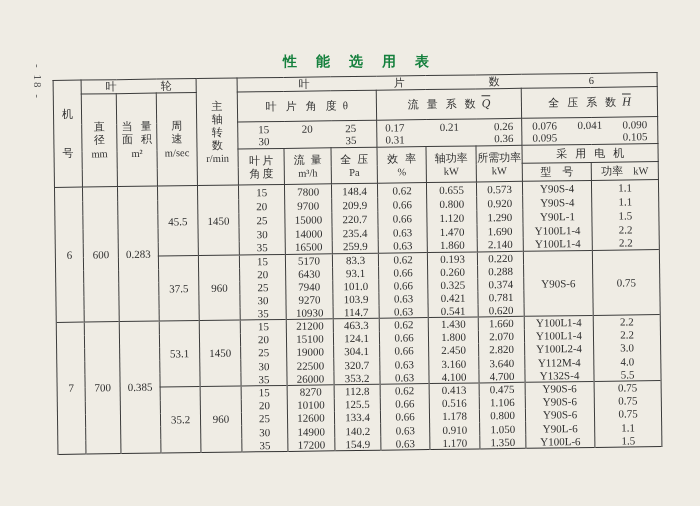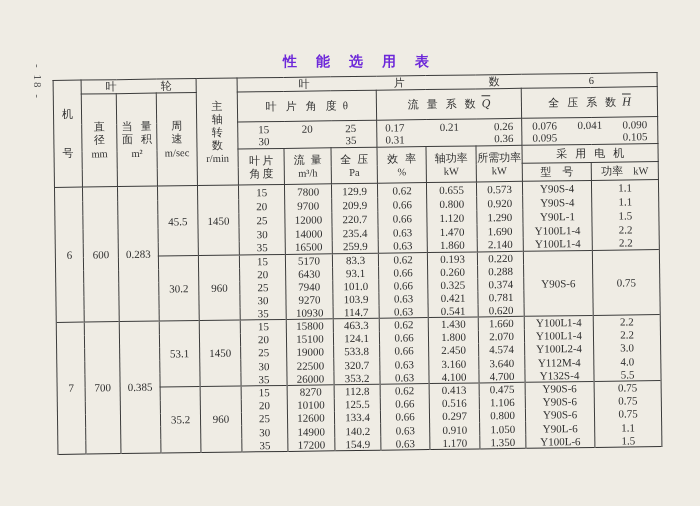--- a/index.html
+++ b/index.html
@@ -1,20 +1,20 @@
 <!DOCTYPE html>
 <html><head>
 <meta charset="utf-8">
 <style>
   *{box-sizing:border-box;}
   html,body{margin:0;padding:0;}
   body{width:700px;height:506px;background:#eeebe3;}
   .page{position:relative;width:700px;height:506px;overflow:hidden;background:#efece4;color:#2e2e2e;font-family:"DejaVu Serif",serif;}
   .page-number{position:absolute;left:32px;top:64px;writing-mode:vertical-rl;font-family:"Liberation Serif",serif;font-size:11px;color:#555;letter-spacing:2px;}
-  .title{position:absolute;left:283px;top:53px;font-size:14px;line-height:16px;font-weight:bold;letter-spacing:19px;color:#6d28d9;white-space:nowrap;}
+  .title{position:absolute;left:283px;top:53px;font-size:14px;line-height:16px;font-weight:bold;letter-spacing:19px;color:#15803d;white-space:nowrap;}
   .tbl-wrap{position:absolute;left:55px;top:76px;width:604px;transform:rotate(-0.75deg);transform-origin:302px 187px;}
   table.perf{border-collapse:collapse;table-layout:fixed;width:604px;border:1.5px solid #333;}
   .perf th,.perf td{border:1px solid #3c3c3c;padding:0;text-align:center;vertical-align:middle;font-weight:normal;overflow:hidden;white-space:nowrap;}
   .perf th{font-size:11px;line-height:13px;color:#333;}
   .perf td{font-family:"Liberation Serif",serif;font-size:11px;line-height:12px;color:#2f2f2f;}
   .perf tbody td{border-top:none;border-bottom:none;}
   .perf tbody tr.gs>td{border-top:1px solid #3c3c3c;}
   .perf tbody tr.first>td{border-top:1.5px solid #333;}
   .h1{height:14px}.h2{height:30px}.h3{height:27px}.h4{height:18px}.h5{height:18px}
   .r14{height:14px}.r13{height:13px}.r132{height:13.2px}
@@ -180,40 +180,40 @@
     <tbody>
 
       <tr class="r14 gs first">
         <td rowspan="10">6</td>
         <td rowspan="10">600</td>
         <td rowspan="10">0.283</td>
         <td rowspan="5">45.5</td>
         <td rowspan="5">1450</td>
         <td>15</td>
         <td>7800</td>
-        <td>129.9</td>
+        <td>148.4</td>
         <td>0.62</td>
         <td>0.655</td>
         <td>0.573</td>
         <td>Y90S-4</td>
         <td>1.1</td>
       </tr>
       <tr class="r14">
         <td>20</td>
         <td>9700</td>
         <td>209.9</td>
         <td>0.66</td>
         <td>0.800</td>
         <td>0.920</td>
         <td>Y90S-4</td>
         <td>1.1</td>
       </tr>
       <tr class="r14">
         <td>25</td>
-        <td>12000</td>
+        <td>15000</td>
         <td>220.7</td>
         <td>0.66</td>
         <td>1.120</td>
         <td>1.290</td>
         <td>Y90L-1</td>
         <td>1.5</td>
       </tr>
       <tr class="r14">
         <td>30</td>
         <td>14000</td>
@@ -229,21 +229,21 @@
         <td>16500</td>
         <td>259.9</td>
         <td>0.63</td>
         <td>1.860</td>
         <td>2.140</td>
         <td>Y100L1-4</td>
         <td>2.2</td>
       </tr>
 
       <tr class="r13 gs">
-        <td rowspan="5">30.2</td>
+        <td rowspan="5">37.5</td>
         <td rowspan="5">960</td>
         <td>15</td>
         <td>5170</td>
         <td>83.3</td>
         <td>0.62</td>
         <td>0.193</td>
         <td>0.220</td>
         <td rowspan="5">Y90S-6</td>
         <td rowspan="5">0.75</td>
       </tr>
@@ -280,45 +280,45 @@
         <td>0.620</td>
       </tr>
 
       <tr class="r132 gs">
         <td rowspan="10">7</td>
         <td rowspan="10">700</td>
         <td rowspan="10">0.385</td>
         <td rowspan="5">53.1</td>
         <td rowspan="5">1450</td>
         <td>15</td>
-        <td>15800</td>
+        <td>21200</td>
         <td>463.3</td>
         <td>0.62</td>
         <td>1.430</td>
         <td>1.660</td>
         <td>Y100L1-4</td>
         <td>2.2</td>
       </tr>
       <tr class="r132">
         <td>20</td>
         <td>15100</td>
         <td>124.1</td>
         <td>0.66</td>
         <td>1.800</td>
         <td>2.070</td>
         <td>Y100L1-4</td>
         <td>2.2</td>
       </tr>
       <tr class="r132">
         <td>25</td>
         <td>19000</td>
-        <td>533.8</td>
+        <td>304.1</td>
         <td>0.66</td>
         <td>2.450</td>
-        <td>4.574</td>
+        <td>2.820</td>
         <td>Y100L2-4</td>
         <td>3.0</td>
       </tr>
       <tr class="r132">
         <td>30</td>
         <td>22500</td>
         <td>320.7</td>
         <td>0.63</td>
         <td>3.160</td>
         <td>3.640</td>
@@ -356,21 +356,21 @@
         <td>0.516</td>
         <td>1.106</td>
         <td>Y90S-6</td>
         <td>0.75</td>
       </tr>
       <tr class="r132">
         <td>25</td>
         <td>12600</td>
         <td>133.4</td>
         <td>0.66</td>
-        <td>0.297</td>
+        <td>1.178</td>
         <td>0.800</td>
         <td>Y90S-6</td>
         <td>0.75</td>
       </tr>
       <tr class="r132">
         <td>30</td>
         <td>14900</td>
         <td>140.2</td>
         <td>0.63</td>
         <td>0.910</td>

